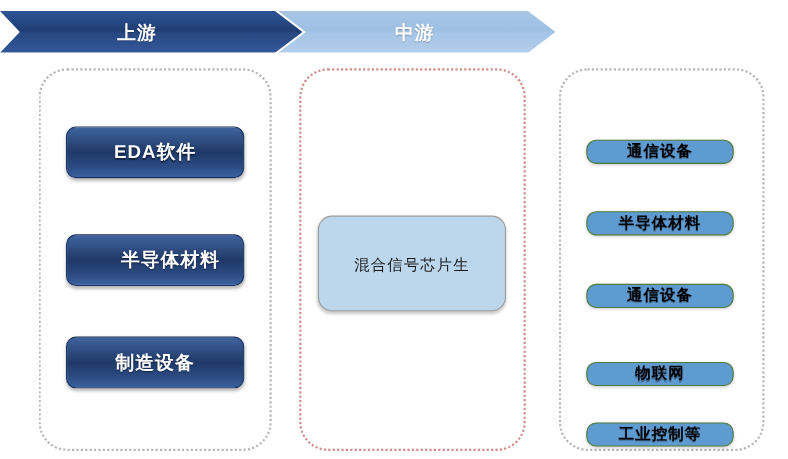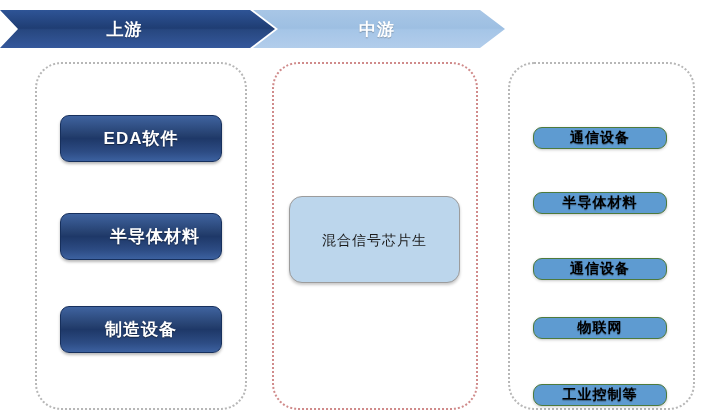--- a/index.html
+++ b/index.html
@@ -146,21 +146,21 @@
     font-size: 14px;
     font-weight: bold;
     letter-spacing: 1px;
     text-shadow: 0 1px 1px rgba(0,0,0,0.4);
     box-shadow: 0 1px 3px rgba(0,0,0,0.22);
     margin-top: 40px;
   }
   #box-communication { top: 87px; }
   #box-automotive    { top: 152px; }
   #box-consumer      { top: 218px; }
-  #box-iot           { top: 277px; }
+  #box-iot           { top: 289px; }
   #box-industrial    { top: 344px; }
 </style>
 </head>
 <body>
 
 <div id="chevron-bar">
   <div class="chevron" id="chevron-upstream">
     <span class="chevron-label">上游</span>
   </div>
   <div class="chevron" id="chevron-midstream">

